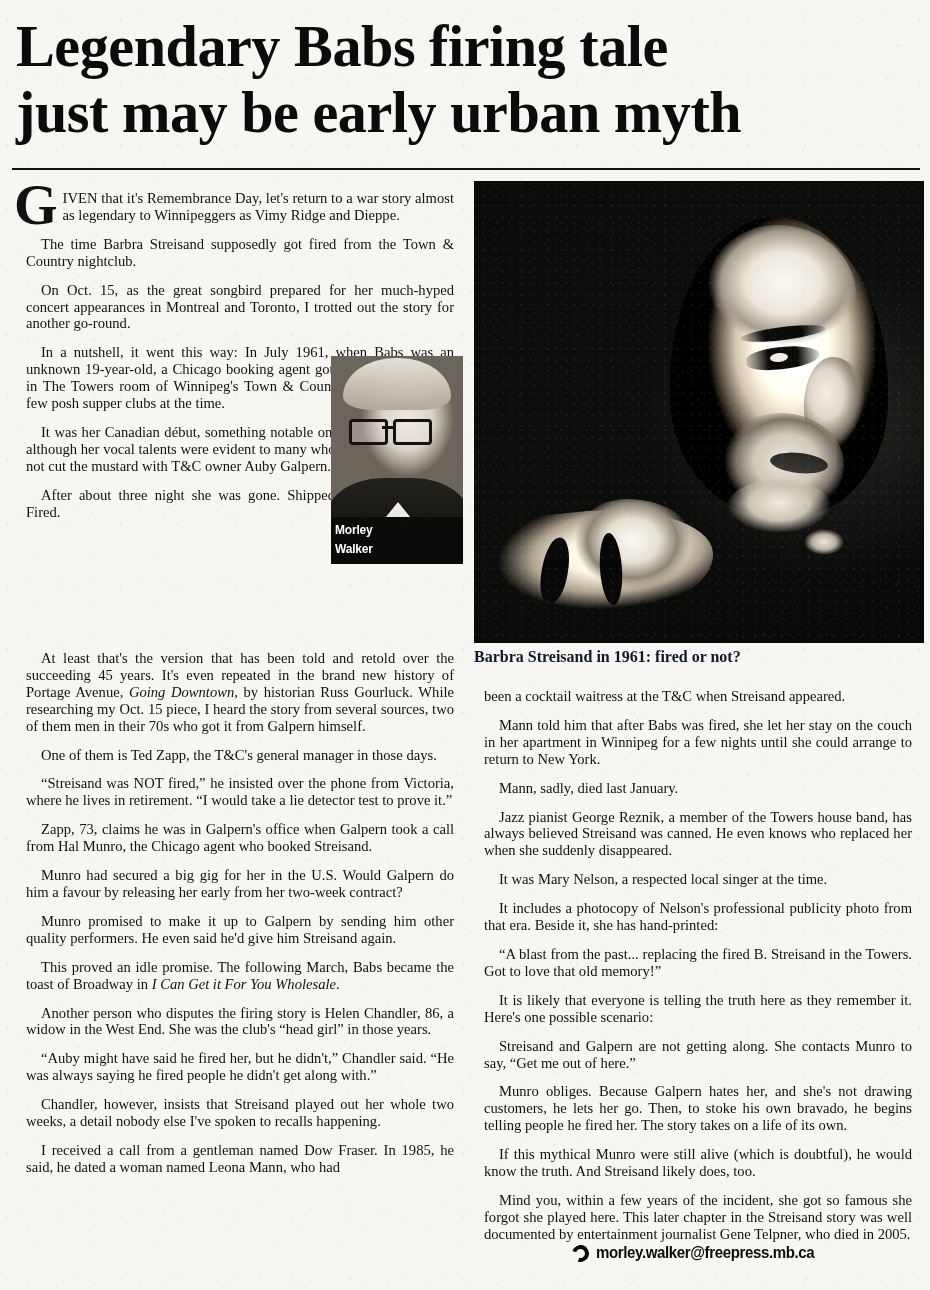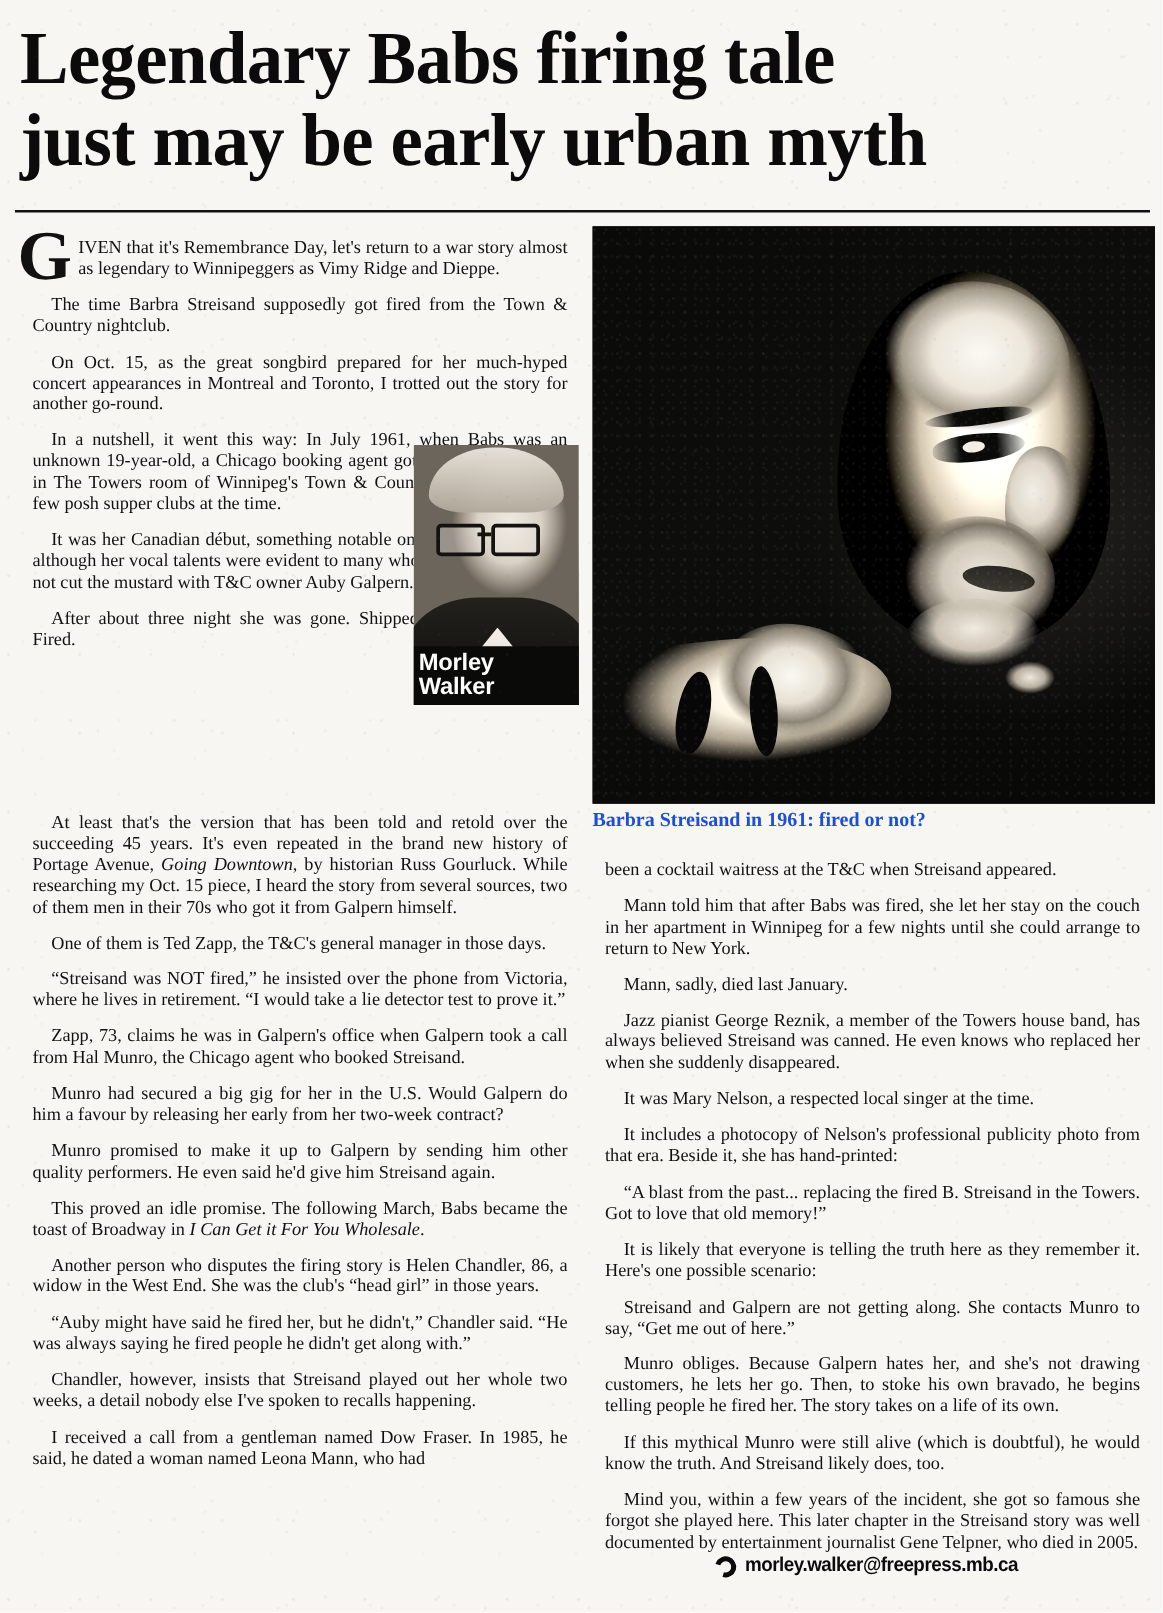--- a/index.html
+++ b/index.html
@@ -167,21 +167,21 @@
   }
   .mug-name {
     position: absolute;
     left: 0;
     bottom: 0;
     width: 100%;
     background: #0a0a08;
     color: #ffffff;
     font-family: "Liberation Sans", "DejaVu Sans", sans-serif;
     font-weight: 700;
-    font-size: 19px;
+    font-size: 12px;
     line-height: 19px;
     padding: 4px 0 5px 4px;
     box-sizing: border-box;
     letter-spacing: -0.2px;
   }
 
   
   .photo {
     position: absolute;
     left: 474px;
@@ -322,21 +322,21 @@
 
   .caption {
     position: absolute;
     left: 474px;
     top: 648px;
     width: 452px;
     font-family: "Liberation Serif", "DejaVu Serif", serif;
     font-weight: 700;
     font-size: 16px;
     line-height: 18px;
-    color: #1d4ed8;
+    color: #0f172a;
     z-index: 12;
   }
 
   
   .signature {
     position: absolute;
     left: 572px;
     top: 1244px;
     display: flex;
     align-items: center;

